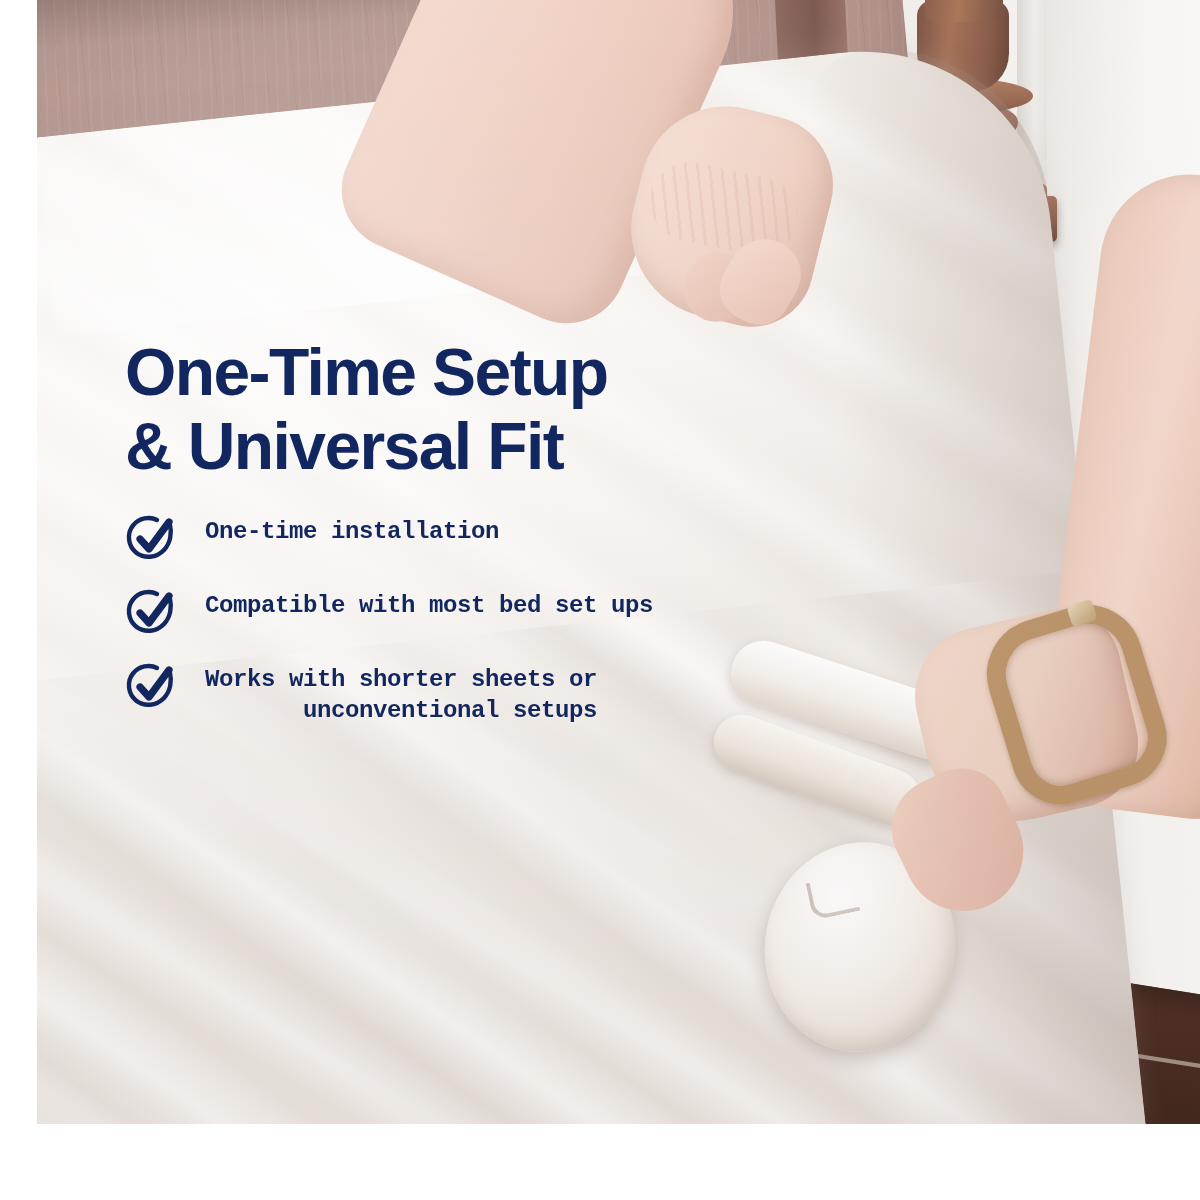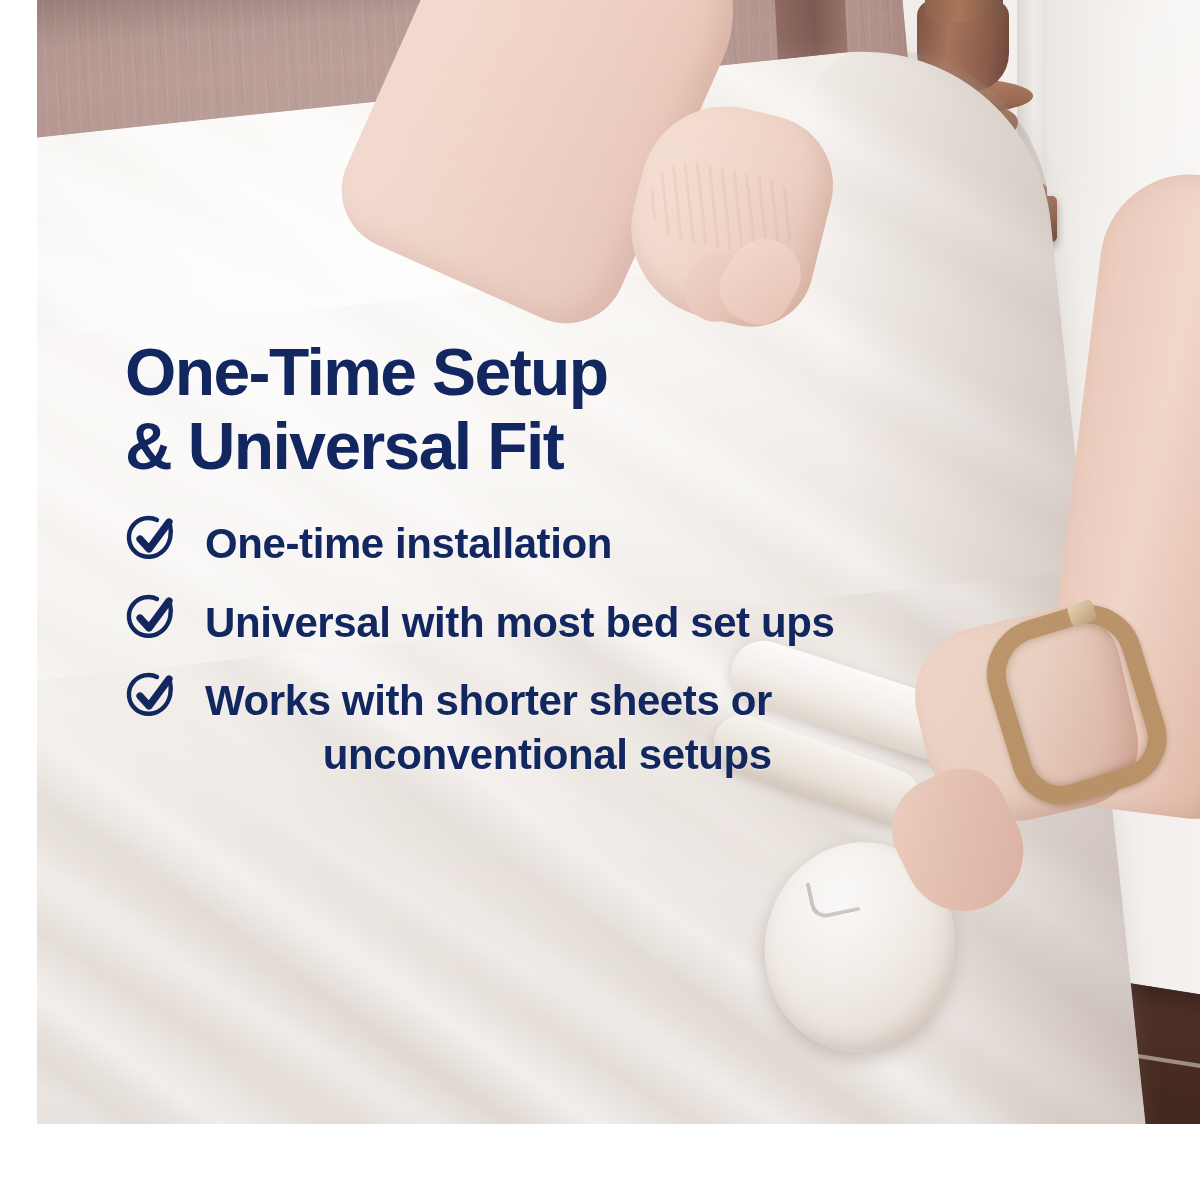--- a/index.html
+++ b/index.html
@@ -427,22 +427,22 @@
   .check-icon {
     flex: 0 0 auto;
     width: 54px;
     height: 54px;
     margin-top: -2px;
   }
   .check-icon svg { display: block; width: 54px; height: 54px; }
 
   .bullet-text {
     color: #12265f;
-    font-family: Liberation Sans, sans-serif;
-    font-size: 42px;
+    font-family: Liberation Mono, monospace;
+    font-size: 24px;
     line-height: 1.28;
     font-weight: bold;
     letter-spacing: -0.4px;
     white-space: pre-line;
     padding-top: 3px;
     text-shadow: 0 1px 2px rgba(255,255,255,0.5);
   }
 </style>
 </head>
 <body>
@@ -522,21 +522,21 @@
         <span class="bullet-text">One-time installation</span>
       </li>
 
       <li class="bullet">
         <span class="check-icon">
           <svg viewBox="0 0 54 54" aria-hidden="true">
             <path d="M45 13 C47 21 45.5 31 39 38 C31.5 46 19 47 11 40.5 C3 34 1.5 21.5 8 13.5 C14 6 24.5 4 32 8" fill="none" stroke="#12265f" stroke-width="4.4" stroke-linecap="round"></path>
             <path d="M15 27 L24 37 L44 10" fill="none" stroke="#12265f" stroke-width="7.2" stroke-linecap="round" stroke-linejoin="round"></path>
           </svg>
         </span>
-        <span class="bullet-text">Universal with most bed set ups</span>
+        <span class="bullet-text">Compatible with most bed set ups</span>
       </li>
 
       <li class="bullet">
         <span class="check-icon">
           <svg viewBox="0 0 54 54" aria-hidden="true">
             <path d="M45 13 C47 21 45.5 31 39 38 C31.5 46 19 47 11 40.5 C3 34 1.5 21.5 8 13.5 C14 6 24.5 4 32 8" fill="none" stroke="#12265f" stroke-width="4.4" stroke-linecap="round"></path>
             <path d="M15 27 L24 37 L44 10" fill="none" stroke="#12265f" stroke-width="7.2" stroke-linecap="round" stroke-linejoin="round"></path>
           </svg>
         </span>
         <span class="bullet-text">Works with shorter sheets or

